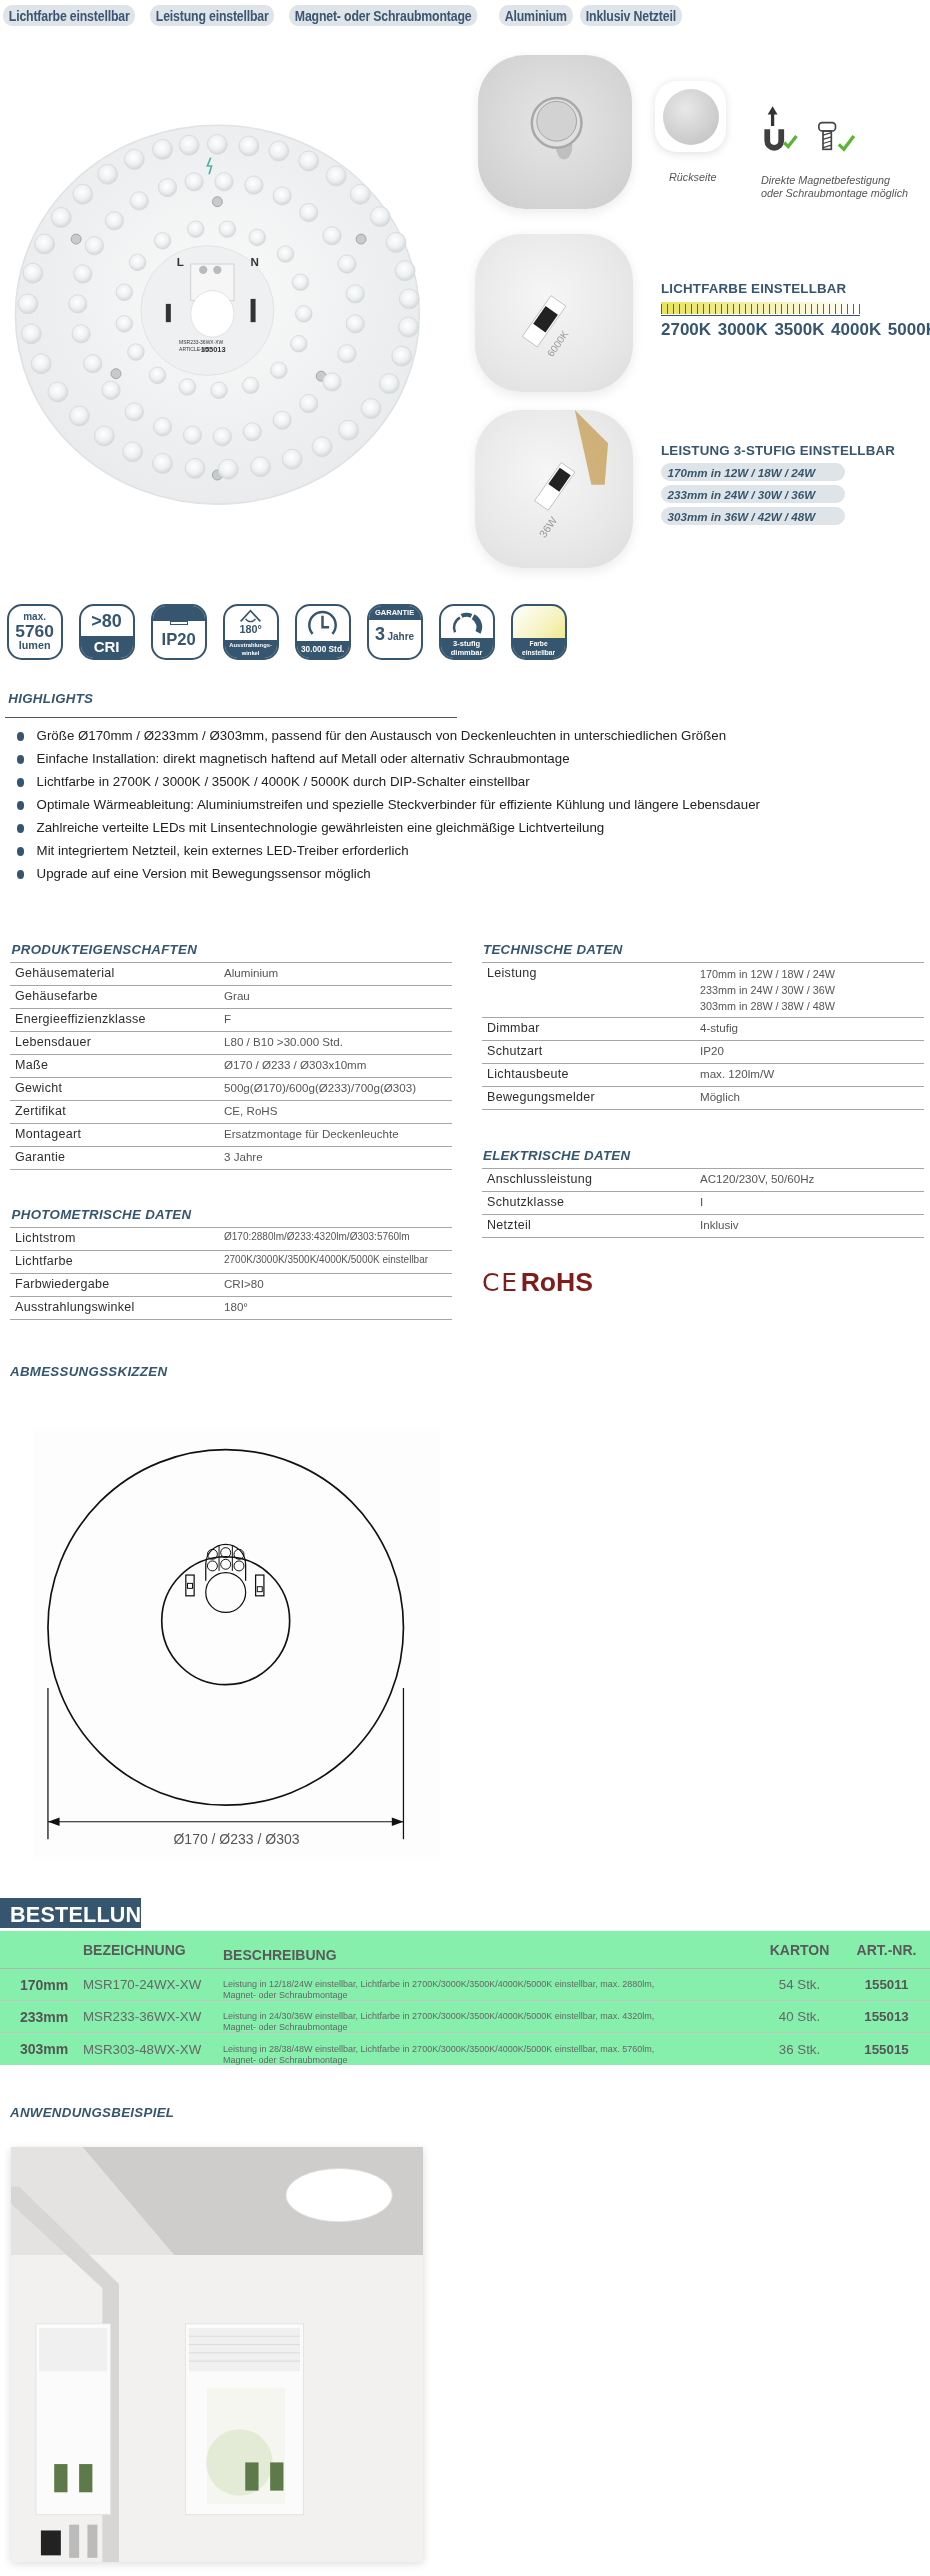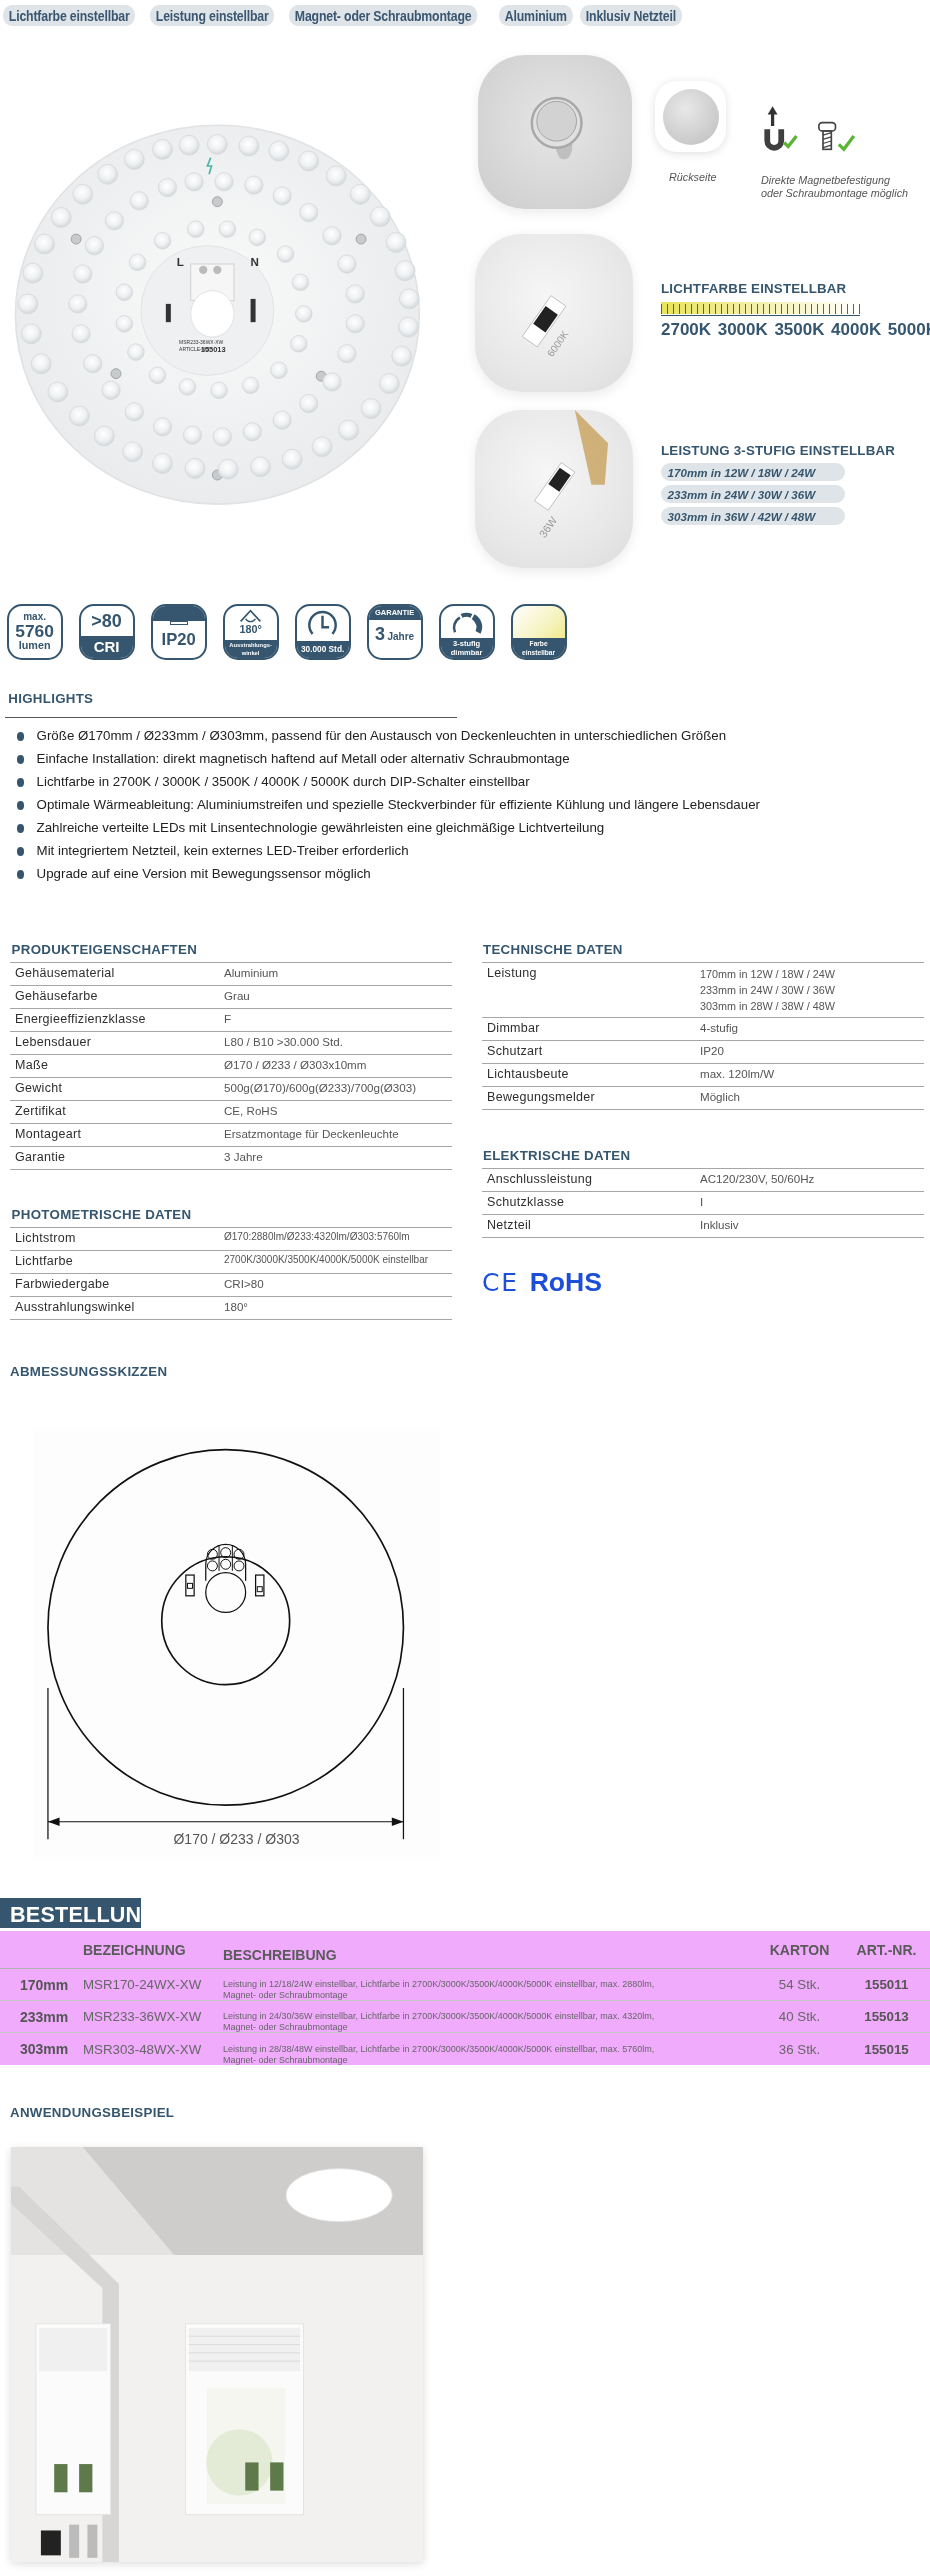--- a/index.html
+++ b/index.html
@@ -57,49 +57,49 @@
   .icons { position: absolute; left: 6.6px; top: 604px; display: flex; gap: 16px; }
   .ficon {
     width: 56px; height: 56px; border: 2.1px solid var(--navy); border-radius: 15px; overflow: hidden;
     display: flex; flex-direction: column; align-items: center; justify-content: center; text-align: center;
     color: var(--navy); font-weight: bold; background: #fff; position: relative;
   }
   .ficon .band { position:absolute; left:0; right:0; bottom:0; background: var(--navy); color:#fff; }
   .ficon .topband { position:absolute; left:0; right:0; top:0; background: var(--navy); color:#fff; }
 
   
-  .sec-title { position: absolute; color: var(--navy); font-weight: bold; font-size: 13.3px; letter-spacing: 0.3px; }
+  .sec-title { position: absolute; color: var(--navy); font-weight: bold; font-size: 13.3px; letter-spacing: 0.3px; font-style: italic; }
   .sec-rule { position: absolute; height: 1.2px; background: #555; }
 
   .highlights { position: absolute; left: 16.6px; top: 724px; list-style: none; }
   .highlights li { position: relative; padding-left: 20px; font-size: 13.3px; line-height: 23px; color: #222; white-space: nowrap; }
   .highlights li .dot { position: absolute; left: 0; top: 7.5px; width: 7.5px; height: 9px; border-radius: 50%; background: var(--navy); }
 
   
   .spec { position: absolute; border-collapse: collapse; }
   .spec td { border-bottom: 1.7px solid #a6a6a6; font-size: 12.5px; height: 23px; vertical-align: top; padding: 3.3px 0 0 0; color: #333; }
   .spec tr:first-child td { border-top: 1.7px solid #a6a6a6; }
   .spec td.k { padding-left: 5px; letter-spacing: 0.3px; color: #2e2e2e; }
   .spec td.v { color: #555; font-size: 11.6px; }
   .spec td.v.small { font-size: 10px; }
   .spec td.multi { line-height: 16px; font-size: 10.8px; }
 
-  .certs { position: absolute; left: 482px; top: 1267px; display: flex; align-items: center; gap: 11px; color: #1d4ed8; }
+  .certs { position: absolute; left: 482px; top: 1267px; display: flex; align-items: center; gap: 2px; color: #7f1d1d; }
   .certs .ce { font-size: 25px; font-family: "DejaVu Sans", sans-serif; letter-spacing: 1.7px; font-weight: normal; }
   .certs .rohs { font-size: 26.6px; font-weight: bold; }
 
   
   .drawing { position: absolute; left: 33px; top: 1428px; width: 407px; height: 432px; background: #fdfdfd; }
   .drawing svg { width: 100%; height: 100%; }
   .dim-label { position: absolute; left: 0; width: 100%; top: 403px; text-align: center; color: #555; font-size: 14px; }
 
   
   .order-tag { position: absolute; left: 0; top: 1898px; width: 141px; height: 30px; background: var(--navy); color: #fff;
     font-weight: bold; font-size: 21.6px; line-height: 33px; padding-left: 10px; letter-spacing: 0.2px; }
-  .order { position: absolute; left: 0; top: 1931px; width: 930px; background: #f0abfc; }
+  .order { position: absolute; left: 0; top: 1931px; width: 930px; background: #86efac; }
   .order .hdr, .order .row { display: flex; align-items: center; }
   .order .hdr { height: 38px; border-bottom: 1.7px solid #b4b4b4; color: #5a5a5a; font-weight: bold; font-size: 15px; }
   .order .row { height: 32px; border-bottom: 1.7px solid #c4c4c4; }
   .order .row:last-child { border-bottom: none; }
   .c1 { width: 83px; padding-left: 20px; font-weight: bold; font-size: 14px; color: #555; }
   .c2 { width: 140px; font-size: 13.3px; color: #666; }
   .c3 { width: 531px; font-size: 9px; color: #666; line-height: 10.8px; margin-top: 11px; }
   .c4 { width: 91px; text-align: center; font-size: 13.3px; color: #666; }
   .c5 { width: 83px; text-align: center; font-size: 13.3px; color: #555; font-weight: bold; }
   .hdr .c1, .hdr .c2, .hdr .c3, .hdr .c4, .hdr .c5 { font-size: 14px; font-weight: bold; color: #5a5a5a; }

